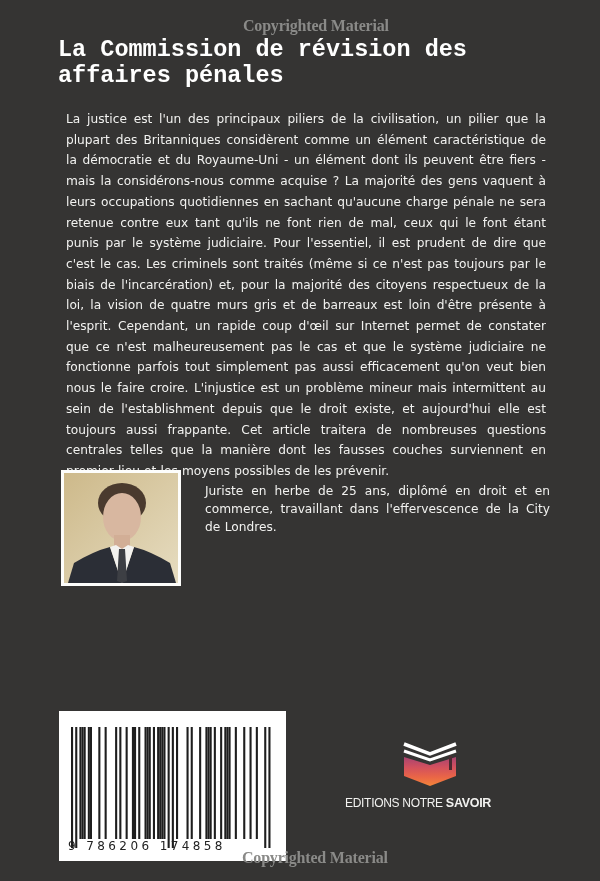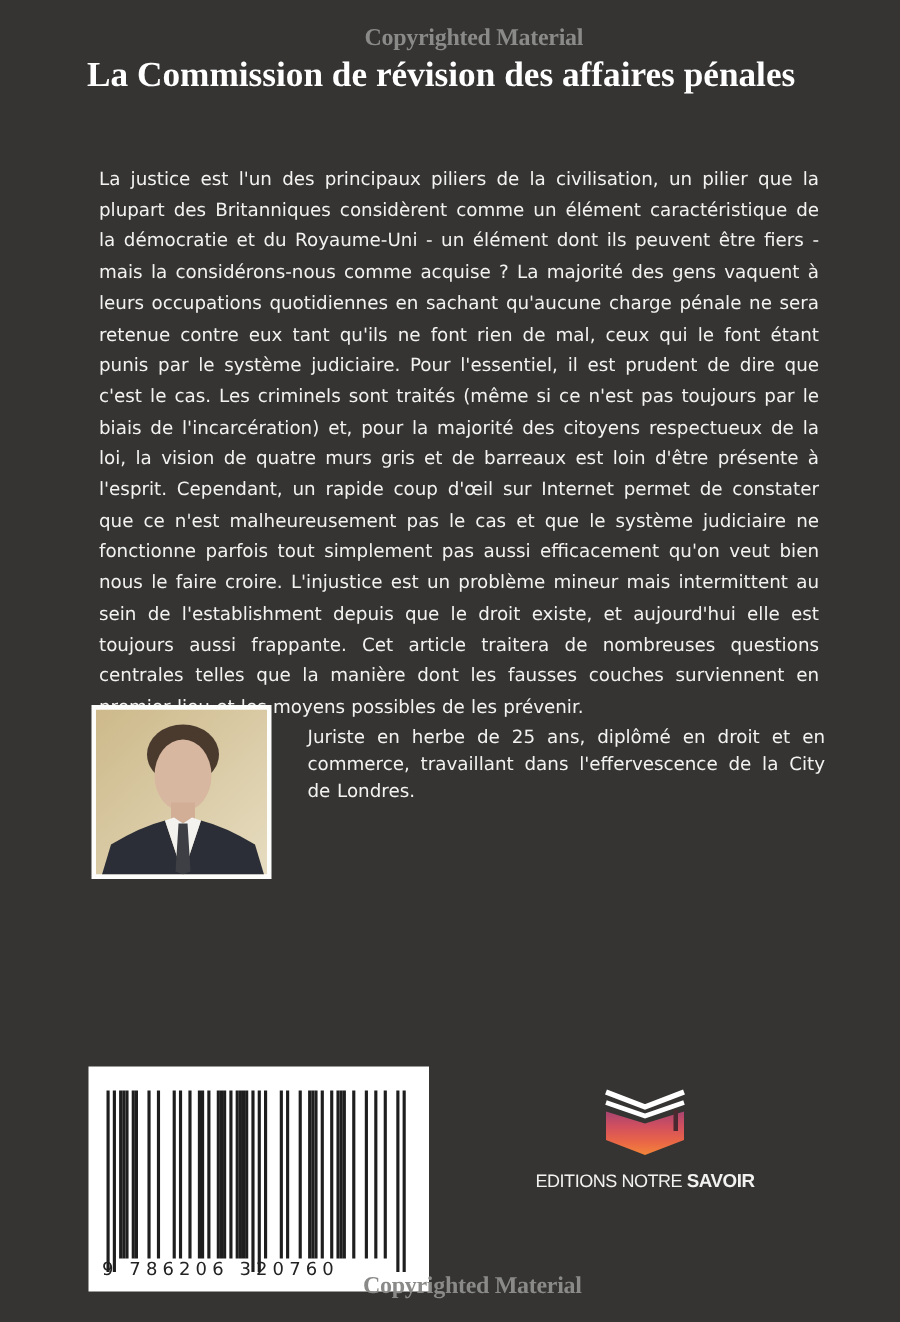--- a/index.html
+++ b/index.html
@@ -15,21 +15,21 @@
     font-family: Liberation Serif, serif;
     font-weight: bold;
     font-size: 16px;
     color: #8a8a88;
     letter-spacing: -0.2px;
   }
   .wm-top { left: 243px; top: 17px; }
   .wm-bottom { left: 242px; top: 849px; z-index: 3; }
   .title {
     position: absolute; left: 58px; top: 37px; width: 480px;
-    font-family: Liberation Serif, serif;
+    font-family: Liberation Mono, monospace;
     font-weight: bold; font-size: 23.5px; line-height: 26px;
     color: #ffffff; margin: 0;
   }
   .body-text {
     position: absolute; left: 60px; top: 103px; width: 480px;
     font-size: 12.2px; line-height: 20.7px;
     text-align: justify; color: #f2f2f0; margin: 6px;
     word-spacing: 0.3px;
   }
   .author-photo {
@@ -46,21 +46,21 @@
     position: absolute; left: 59px; top: 711px; width: 227px; height: 150px;
     background: #ffffff;
   }
   .barcode-box svg { position: absolute; left: 0; top: 0; }
   .barcode-digits {
     position: absolute; left: 9px; top: 128px; width: 210px;
     font-family: "DejaVu Sans", sans-serif; font-size: 12px; color: #222;
     letter-spacing: 3.4px; white-space: nowrap;
   }
   .publisher {
-    position: absolute; left: 345px; top: 724px; width: 170px; text-align: center;
+    position: absolute; left: 345px; top: 740px; width: 170px; text-align: left;
   }
   .publisher-logo { display: block; margin: 0 auto; }
   .publisher-name {
     margin-top: 8px;
     font-family: "Liberation Sans", sans-serif; font-size: 12px;
     color: #f2f2f0; letter-spacing: -0.3px; white-space: nowrap;
   }
   .publisher-name .light { font-weight: normal; }
   .publisher-name .strong { font-weight: bold; font-size: 12.5px; }
 </style>
@@ -139,21 +139,21 @@
       <rect x="165.30" y="16" width="2.1" height="112" fill="#1e1e1e"></rect>
       <rect x="167.40" y="16" width="2.1" height="112" fill="#1e1e1e"></rect>
       <rect x="169.50" y="16" width="2.1" height="112" fill="#1e1e1e"></rect>
       <rect x="175.80" y="16" width="2.1" height="112" fill="#1e1e1e"></rect>
       <rect x="184.20" y="16" width="2.1" height="112" fill="#1e1e1e"></rect>
       <rect x="190.50" y="16" width="2.1" height="112" fill="#1e1e1e"></rect>
       <rect x="196.80" y="16" width="2.1" height="112" fill="#1e1e1e"></rect>
       <rect x="205.20" y="16" width="2.1" height="121" fill="#1e1e1e"></rect>
       <rect x="209.40" y="16" width="2.1" height="121" fill="#1e1e1e"></rect>
     </svg>
-  <div class="barcode-digits">9 786206  320760</div>
+  <div class="barcode-digits">9 786206  174858</div>
 </div>
 
 <div class="watermark wm-bottom">Copyrighted Material</div>
 
 <div class="publisher">
   <svg class="publisher-logo" width="60" height="48" viewBox="0 0 60 48">
     <defs>
       <linearGradient id="lg" x1="0" y1="0" x2="0" y2="1">
         <stop offset="0" stop-color="#a84470"></stop>
         <stop offset="0.35" stop-color="#d2505e"></stop>

